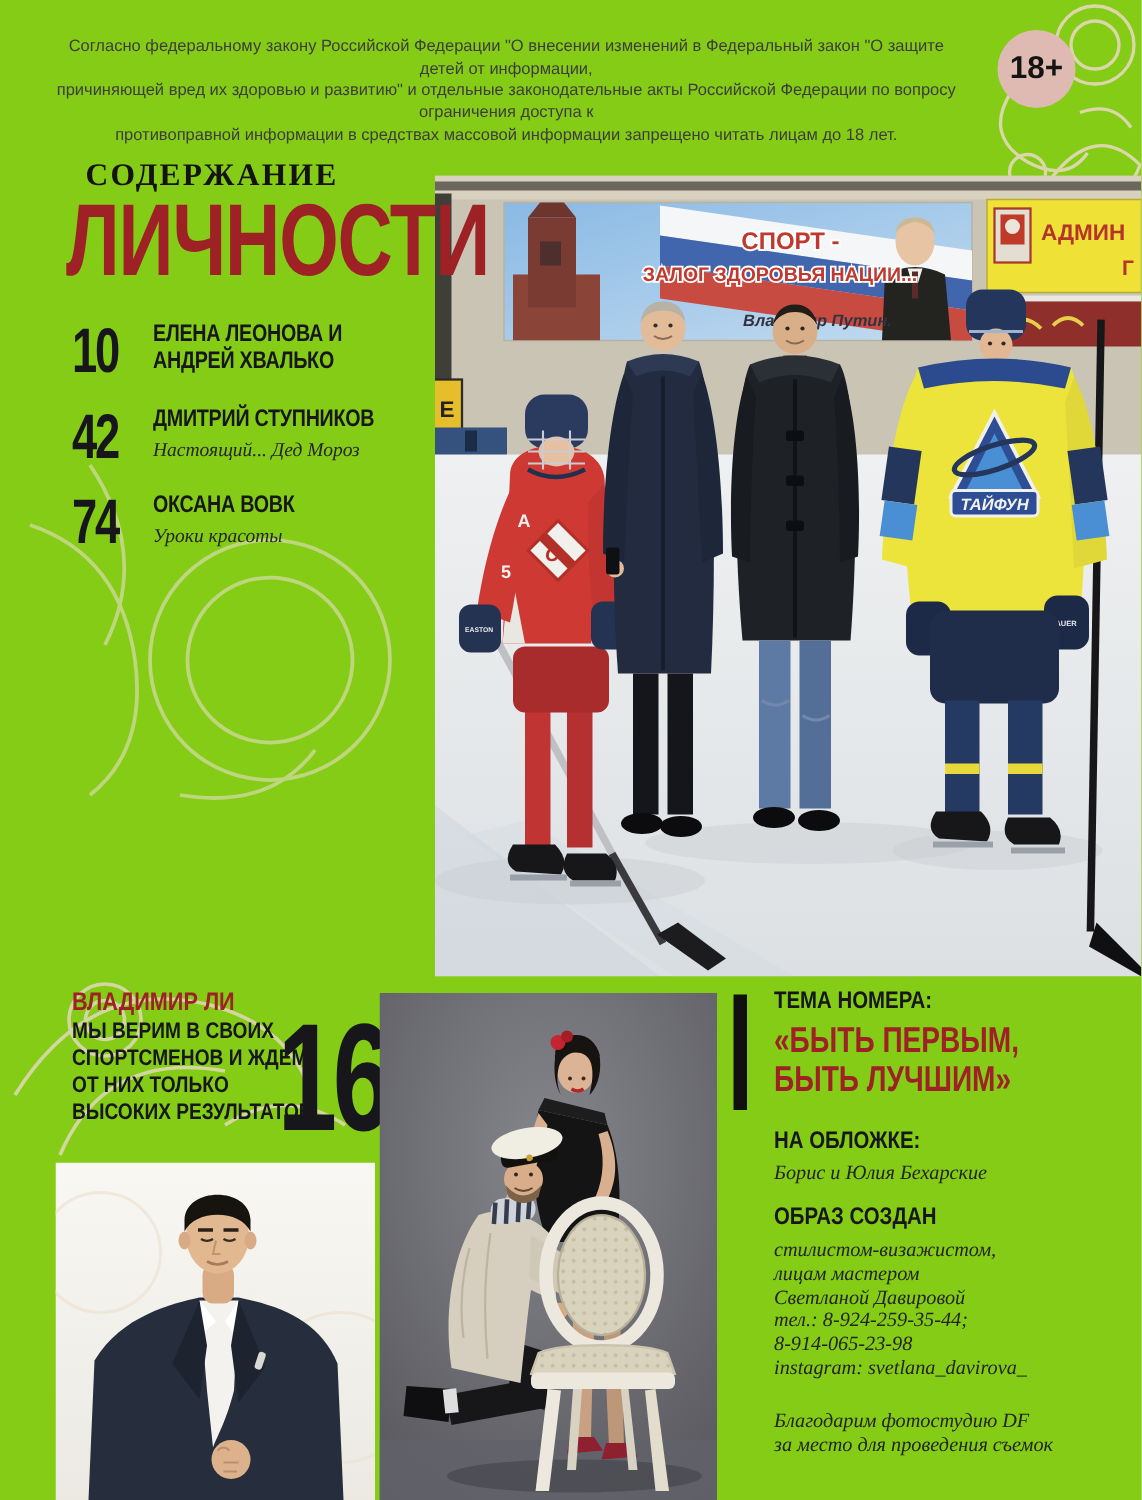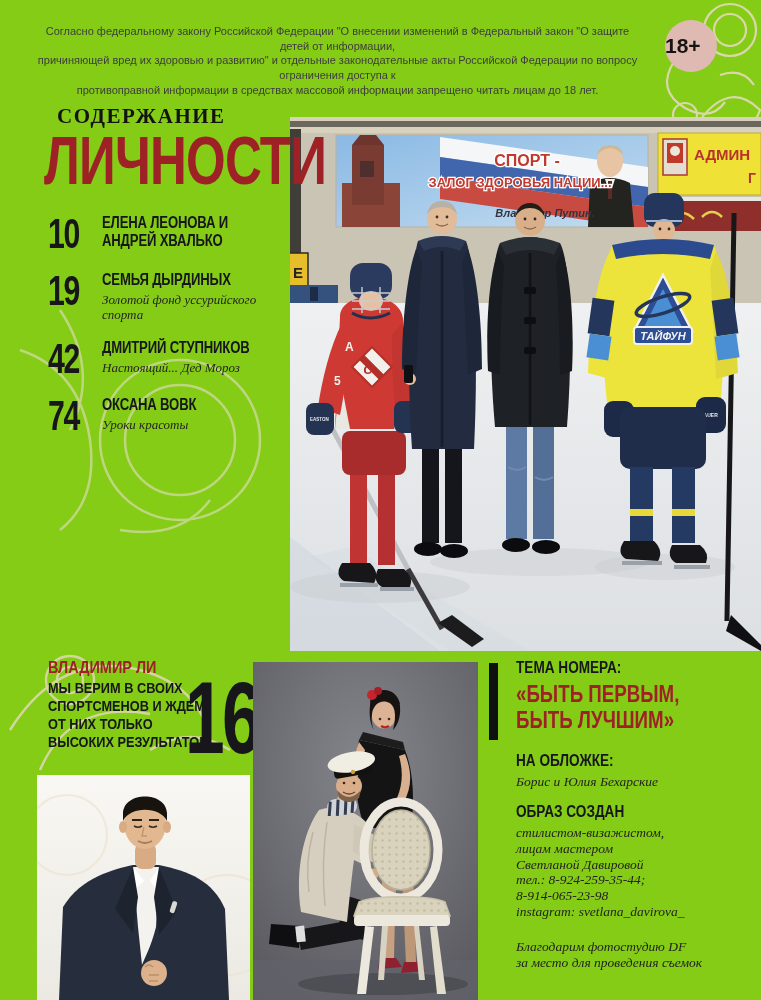--- a/index.html
+++ b/index.html
@@ -2,21 +2,21 @@
 <html><head>
 <meta charset="utf-8">
 <style>
   html,body{margin:0;padding:0;}
   body{font-family:"Liberation Sans",sans-serif;background:#e8e4da;}
   .page{position:relative;width:761px;height:1000px;background:#84cc16;overflow:hidden;margin:0 auto;}
   .abs{position:absolute;}
   
   .disclaimer{left:30px;top:24px;width:615px;text-align:center;font-size:11px;line-height:1.34;color:#3e3d3b;}
   .badge{left:665px;top:20px;width:52px;height:52px;border-radius:50%;background:#debab3;
-         display:flex;align-items:center;justify-content:flex-start;font-weight:bold;font-size:21px;color:#151413;}
+         display:flex;align-items:center;justify-content:center;font-weight:bold;font-size:21px;color:#151413;}
   
   .kicker{left:57px;top:104px;font-family:"Liberation Serif",serif;font-weight:bold;font-size:21px;letter-spacing:1.5px;color:#141311;}
   .big-title{left:44px;top:126px;font-size:68px;font-weight:800;letter-spacing:-1px;color:#9e2126;line-height:1;
              transform:scaleX(.75);transform-origin:0 0;white-space:nowrap;z-index:5;}
   
   .toc{left:48px;top:214px;width:240px;}
   .toc-item{display:flex;margin-bottom:17px;}
   .toc-num{width:52px;flex:0 0 52px;font-size:42px;font-weight:700;color:#17161a;line-height:.95;
            transform:scaleX(.72);transform-origin:0 0;letter-spacing:-2px;}
   .toc-body{margin-left:2px;}
@@ -285,27 +285,20 @@
         <rect x="384" y="448" width="36" height="4" fill="#9aa0a8"></rect>
       </g>
     </g>
   </svg>
 
   <div class="abs toc">
     <div class="toc-item">
       <div class="toc-num">10</div>
       <div class="toc-body">
         <div class="toc-title">ЕЛЕНА ЛЕОНОВА И АНДРЕЙ ХВАЛЬКО</div>
-      </div>
-    </div>
-    <div class="toc-item">
-      <div class="toc-num">19</div>
-      <div class="toc-body">
-        <div class="toc-title">СЕМЬЯ ДЫРДИНЫХ</div>
-        <div class="toc-desc">Золотой фонд уссурийского спорта</div>
       </div>
     </div>
     <div class="toc-item">
       <div class="toc-num">42</div>
       <div class="toc-body">
         <div class="toc-title">ДМИТРИЙ СТУПНИКОВ</div>
         <div class="toc-desc">Настоящий... Дед Мороз</div>
       </div>
     </div>
     <div class="toc-item">

